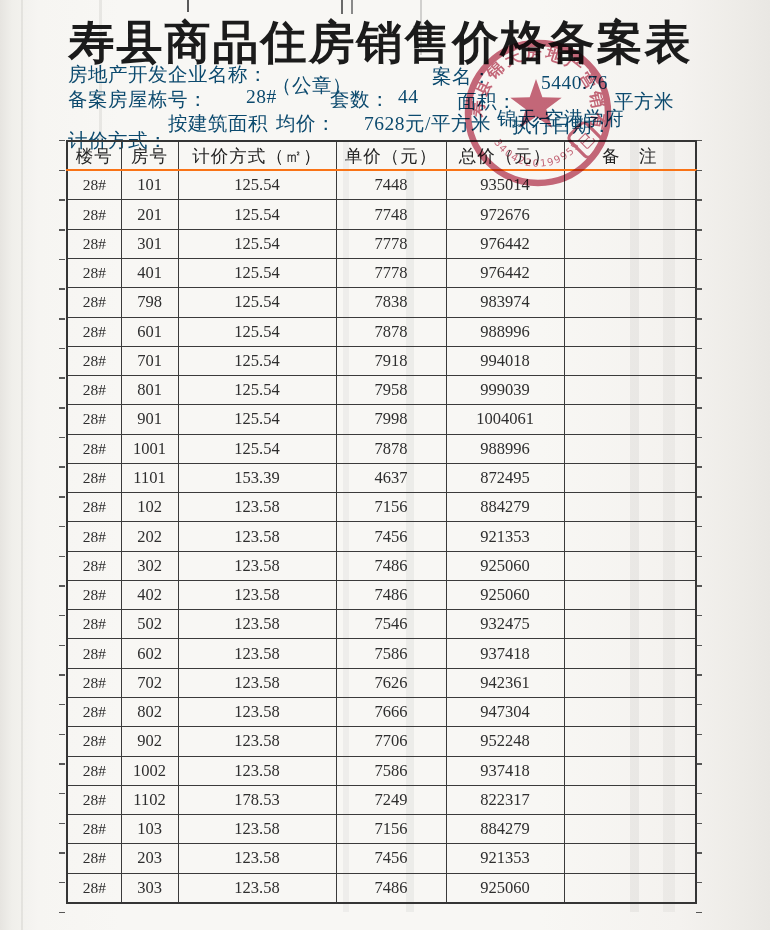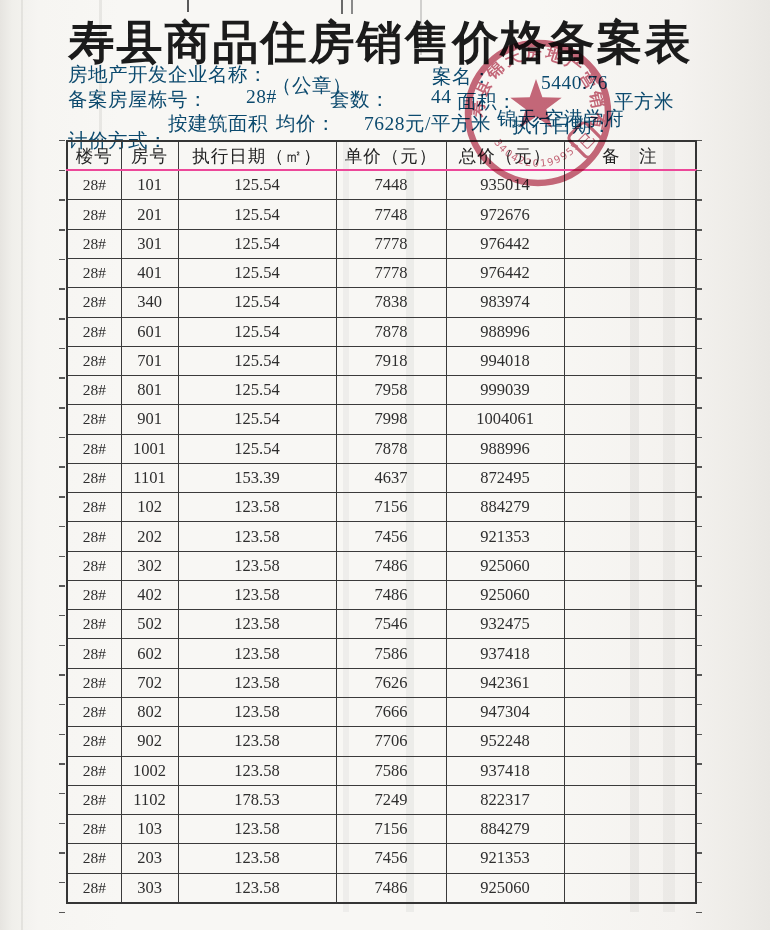--- a/index.html
+++ b/index.html
@@ -18,21 +18,21 @@
   .hdr{position:absolute;font-size:19.5px;color:#0c4a6e;white-space:nowrap;letter-spacing:0.5px;}
   table.price{
     position:absolute;left:66px;top:140px;width:629px;
     border-collapse:collapse;table-layout:fixed;
     border:2px solid #353535;
   }
   table.price th,table.price td{
     border:1.4px solid #3b3b3b;text-align:center;vertical-align:middle;
     padding:0;font-weight:normal;overflow:hidden;white-space:nowrap;
   }
-  table.price th{height:27.2px;font-size:17.5px;color:#242424;border-bottom:2px solid #ec4899;letter-spacing:1px;}
+  table.price th{height:27.2px;font-size:17.5px;color:#242424;border-bottom:2px solid #f97316;letter-spacing:1px;}
   table.price td{height:28.28px;font-size:16.5px;color:#2e2e2e;}
   table.price td:first-child{font-size:15.5px;}
   .ticks{position:absolute;width:6px;top:140px;height:773px;
     background:repeating-linear-gradient(to bottom,#3b3b3b 0 1.5px,transparent 1.5px 29.68px);
     opacity:0.85;}
   .stamp-svg{position:absolute;left:453px;top:27px;mix-blend-mode:multiply;opacity:0.84;}
 </style>
 </head>
 <body>
 
@@ -51,21 +51,21 @@
 
 <div>
   <span class="hdr" style="left:68px;top:61px;">房地产开发企业名称：</span>
   <span class="hdr" style="left:272px;top:72px;">（公章）</span>
   <span class="hdr" style="left:432px;top:63px;">案名：</span>
   <span class="hdr" style="left:497px;top:63px;margin-top:42px;">锦天·空港学府</span>
 
   <span class="hdr" style="left:68px;top:86px;">备案房屋栋号：</span>
   <span class="hdr" style="left:246px;top:86px;">28#</span>
   <span class="hdr" style="left:330px;top:86px;">套数：</span>
-  <span class="hdr" style="left:398px;top:86px;margin-left:33px;">44</span>
+  <span class="hdr" style="left:398px;top:86px;">44</span>
   <span class="hdr" style="left:457px;top:88px;">面积：</span>
   <span class="hdr" style="left:541px;top:72px;">5440.76</span>
   <span class="hdr" style="left:614px;top:88px;">平方米</span>
 
   <span class="hdr" style="left:68px;top:127px;">计价方式：</span>
   <span class="hdr" style="left:168px;top:110px;">按建筑面积</span>
   <span class="hdr" style="left:276px;top:110px;">均价：</span>
   <span class="hdr" style="left:336px;top:110px;margin-left:28px;">7628元/平方米</span>
   <span class="hdr" style="left:468px;top:112px;margin-left:44px;">执行日期：</span>
 </div>
@@ -76,21 +76,21 @@
       <col style="width:57px">
       <col style="width:158px">
     <col style="width:110px">
       <col style="width:118px">
       <col style="width:132px">
   </colgroup>
   <thead>
     <tr>
         <th>楼号</th>
         <th>房号</th>
-        <th>执行日期（㎡）</th>
+        <th>计价方式（㎡）</th>
         <th>单价（元）</th>
         <th>总价（元）</th>
         <th>备　注</th>
       </tr>
   </thead>
   <tbody>
       <tr>
         <td>28#</td>
         <td>101</td>
         <td>125.54</td>
@@ -117,21 +117,21 @@
       <tr>
         <td>28#</td>
         <td>401</td>
         <td>125.54</td>
         <td>7778</td>
         <td>976442</td>
         <td></td>
       </tr>
       <tr>
         <td>28#</td>
-        <td>340</td>
+        <td>798</td>
         <td>125.54</td>
         <td>7838</td>
         <td>983974</td>
         <td></td>
       </tr>
       <tr>
         <td>28#</td>
         <td>601</td>
         <td>125.54</td>
         <td>7878</td>

